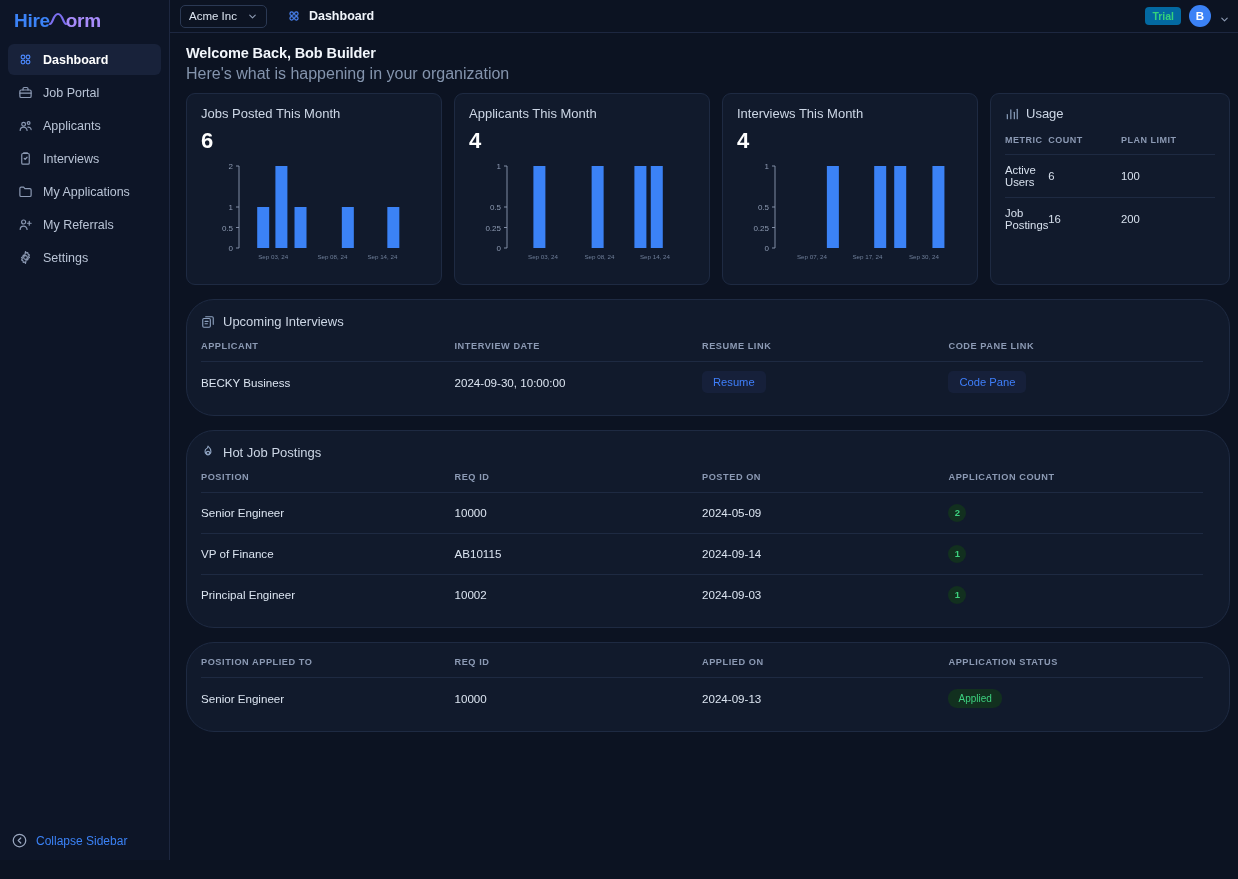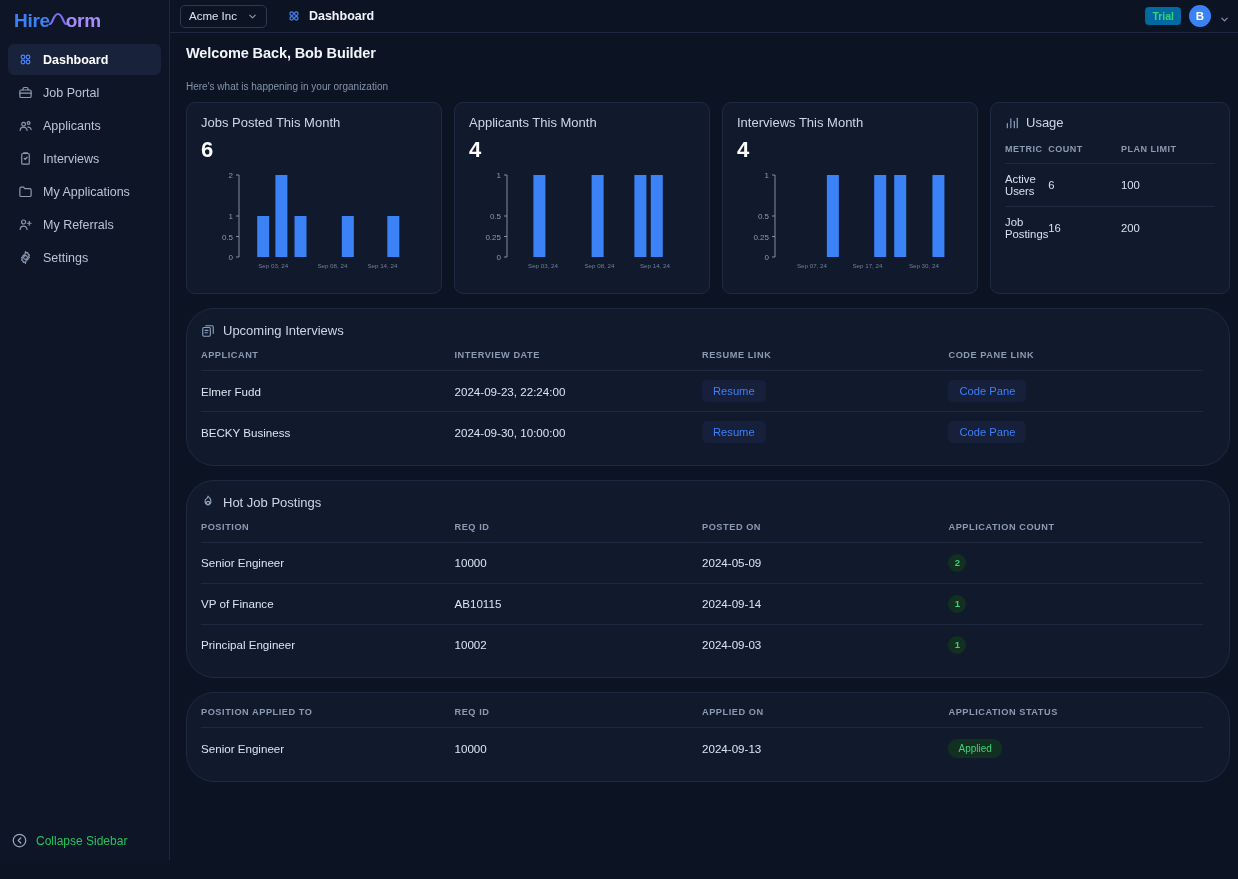--- a/index.html
+++ b/index.html
@@ -35,21 +35,21 @@
     font-size: 12.5px; color: #b9c4d6;
     cursor: pointer; user-select: none;
   }
   .nav-item .ico { width: 15px; height: 15px; display: block; flex: 0 0 15px; color: #8c9ab4; }
   .nav-item.active { background: #18223a; color: #ffffff; font-weight: 600; }
   .nav-item.active .ico { color: #4b86f8; }
 
   .collapse {
     position: absolute; left: 12px; bottom: 12px;
     display: flex; align-items: center; gap: 9px;
-    font-size: 12px; color: #22c55e; cursor: pointer;
+    font-size: 12px; color: #3b82f6; cursor: pointer;
   }
   .collapse .ico { width: 15px; height: 15px; color: #9aa7bf; }
 
   
   .main { flex: 1 1 auto; height: 879px; display: flex; flex-direction: column; background: #0c1322; }
 
   .topbar {
     height: 33px; flex: 0 0 33px;
     border-bottom: 1px solid #1d2740;
     display: flex; align-items: center;
@@ -76,21 +76,21 @@
     width: 22px; height: 22px; border-radius: 50%;
     background: #3b82f6; color: #fff; font-size: 11.5px; font-weight: 700;
     display: flex; align-items: center; justify-content: center;
   }
   .top-right .chev { width: 11px; height: 11px; color: #8d9bb3; }
 
   .content { flex: 1 1 auto; overflow: hidden; padding: 0 0 0 0; }
 
   .welcome { padding: 12px 0 10px 16px; }
   .welcome h1 { font-size: 14.5px; font-weight: 700; color: #f2f6fc; letter-spacing: -0.1px; }
-  .welcome p { font-size: 10px; color: #8494ad; margin-top: 20px; }
+  .welcome p { font-size: 16px; color: #8494ad; margin-top: 4px; }
 
   .stat-row { display: flex; gap: 12px; padding: 0 8px 0 16px; }
   .card {
     background: #111a2c;
     border: 1px solid #1e2a42;
     border-radius: 9px;
   }
   .stat-card { flex: 1 1 0; height: 192px; padding: 12px 14px; }
   .stat-title { font-size: 13px; color: #cdd7e6; font-weight: 500; }
   .stat-value { font-size: 22px; font-weight: 700; color: #ffffff; margin-top: 7px; letter-spacing: -0.5px; }
@@ -418,26 +418,20 @@
           <thead>
               <tr>
             <th>APPLICANT</th>
             <th>INTERVIEW DATE</th>
             <th>RESUME LINK</th>
             <th>CODE PANE LINK</th>
           </tr>
             </thead>
           <tbody id="ui-body">
               <tr>
-                <td>Elmer Fudd</td>
-                <td>2024-09-23, 22:24:00</td>
-                <td><button class="linkbtn">Resume</button></td>
-                <td><button class="linkbtn">Code Pane</button></td>
-              </tr>
-              <tr>
                 <td>BECKY Business</td>
                 <td>2024-09-30, 10:00:00</td>
                 <td><button class="linkbtn">Resume</button></td>
                 <td><button class="linkbtn">Code Pane</button></td>
               </tr>
             </tbody>
         </table>
       </div>
 
       <div class="card panel">

